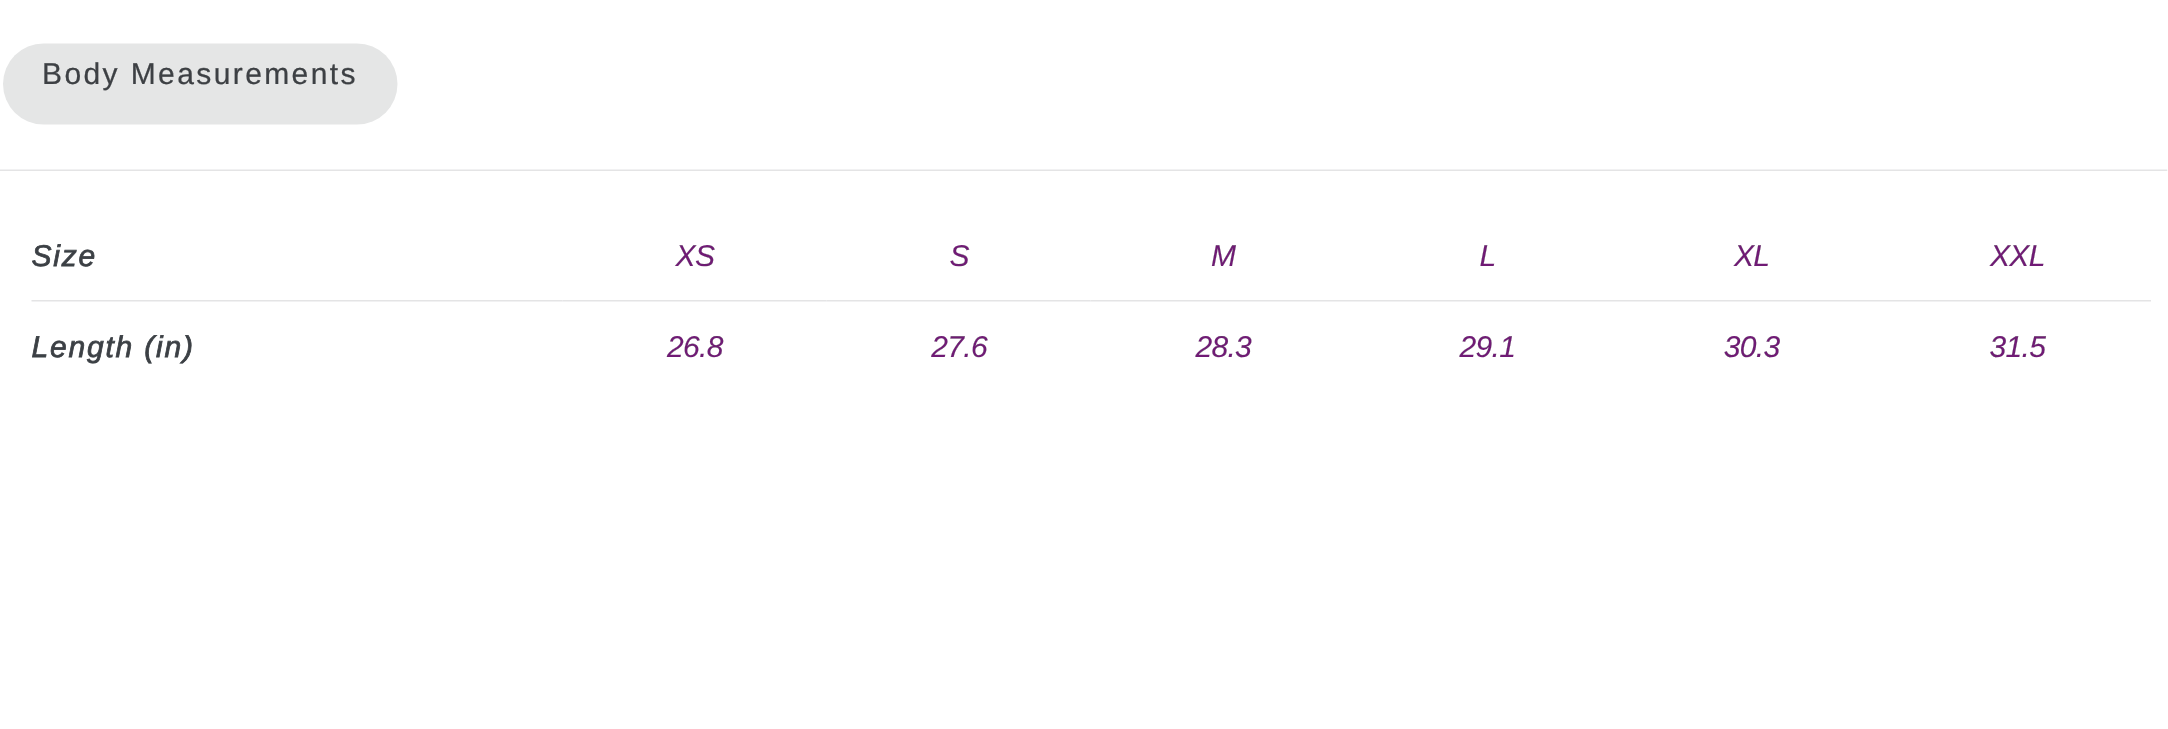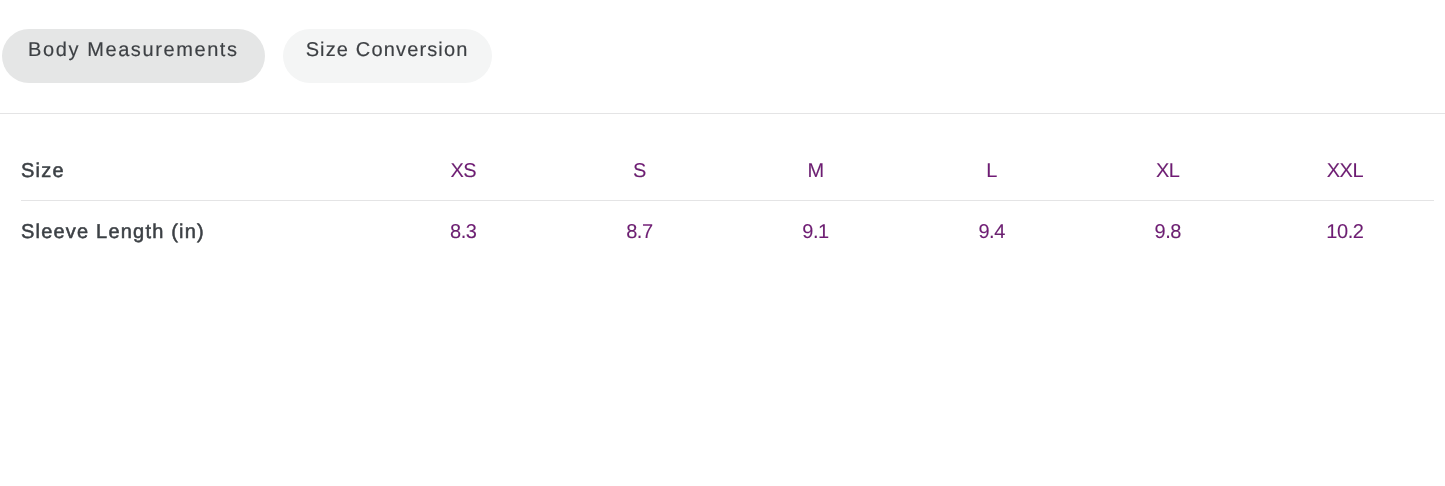--- a/index.html
+++ b/index.html
@@ -58,20 +58,21 @@
   .table-wrap {
     position: absolute;
     left: 21px;
     top: 113px;
     width: 1412px;
   }
   table.size-table {
     border-collapse: collapse;
     width: 1413px;
     table-layout: fixed;
+    font-style: italic;
   }
   table.size-table th,
   table.size-table td {
     padding: 0;
     font-size: 20px;
     height: 61px;
     vertical-align: middle;
   }
   table.size-table tbody td { padding-top: 3px; }
   table.size-table thead th {
@@ -99,23 +100,20 @@
   }
   table.size-table tbody tr { border-top: 1px solid #e4e4e5; }
 </style>
 </head>
 <body>
 
 <div class="tabstrip">
   <div class="pill is-active">
     <span>Body Measurements</span>
   </div>
-  <div class="pill pill-2">
-    <span>Size Conversion</span>
-  </div>
 </div>
 
 <div class="section-rule"></div>
 
 <div class="table-wrap">
   <table class="size-table">
     <colgroup>
       <col class="col-label">
         <col class="col-size">
         <col class="col-size">
@@ -130,23 +128,23 @@
         <th class="value-cell">XS</th>
         <th class="value-cell">S</th>
         <th class="value-cell">M</th>
         <th class="value-cell">L</th>
         <th class="value-cell">XL</th>
         <th class="value-cell">XXL</th>
       </tr>
     </thead>
     <tbody>
       <tr>
-        <td class="label-cell">Sleeve Length (in)</td>
-        <td class="value-cell">8.3</td>
-        <td class="value-cell">8.7</td>
-        <td class="value-cell">9.1</td>
-        <td class="value-cell">9.4</td>
-        <td class="value-cell">9.8</td>
-        <td class="value-cell">10.2</td>
+        <td class="label-cell">Length (in)</td>
+        <td class="value-cell">26.8</td>
+        <td class="value-cell">27.6</td>
+        <td class="value-cell">28.3</td>
+        <td class="value-cell">29.1</td>
+        <td class="value-cell">30.3</td>
+        <td class="value-cell">31.5</td>
       </tr>
     </tbody>
   </table>
 </div>
 
 </body></html>

